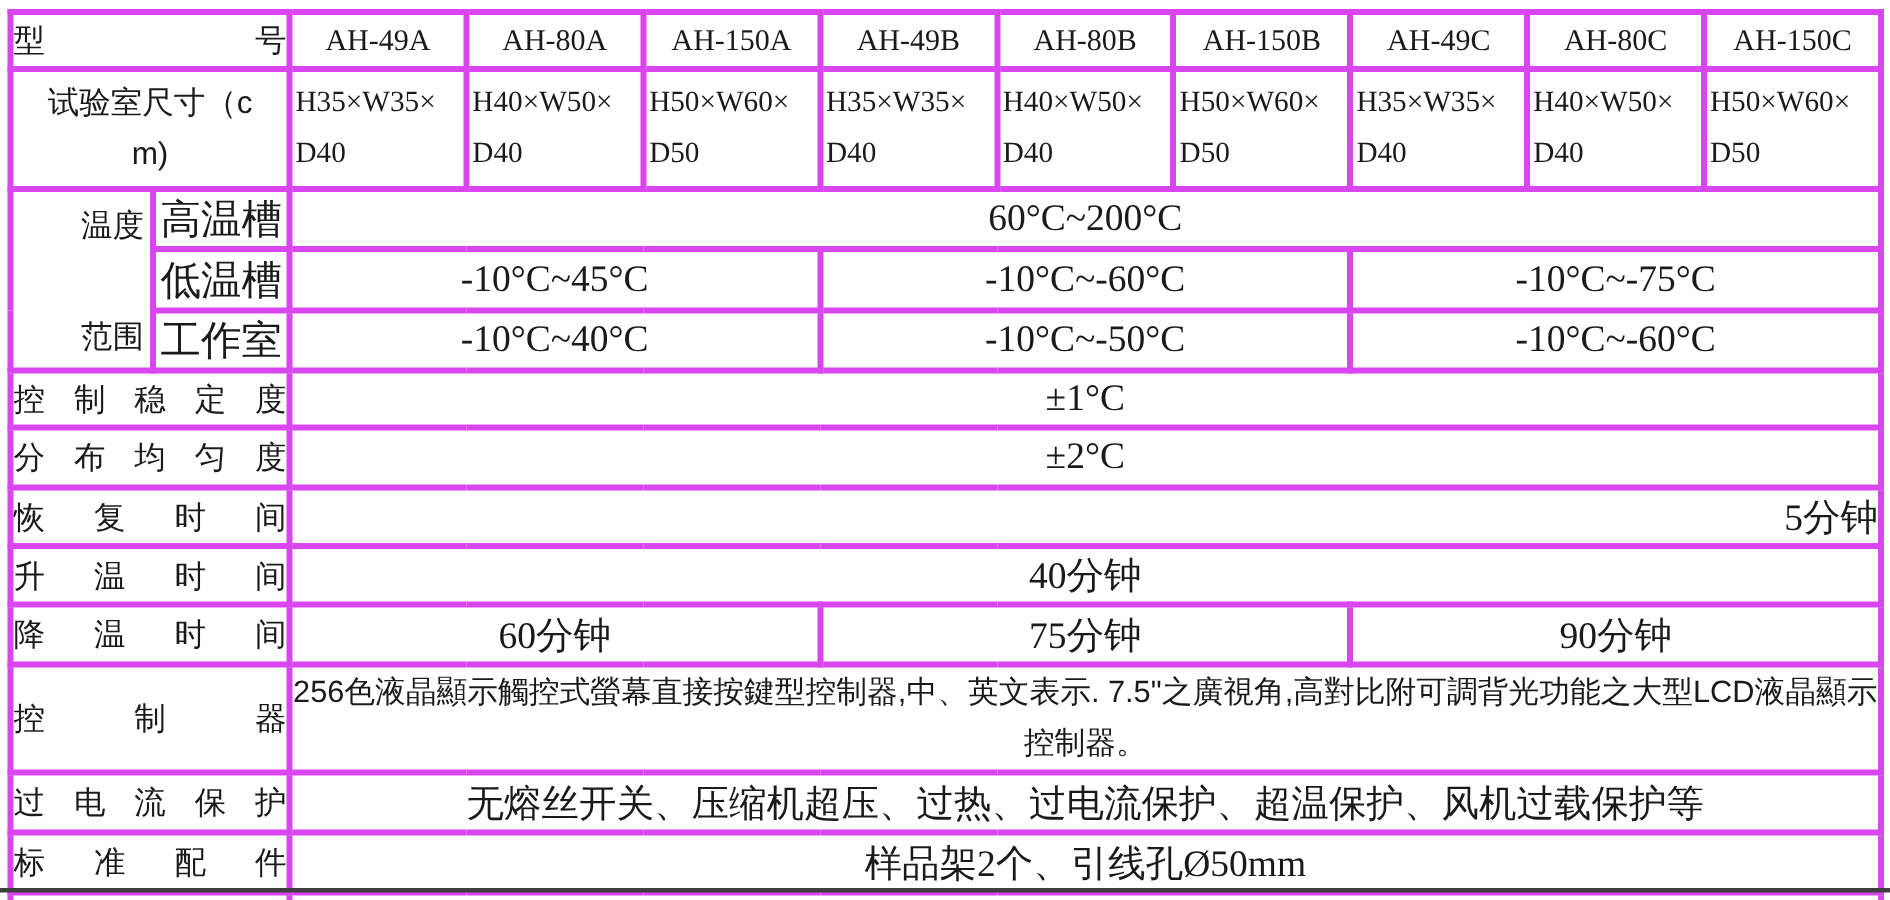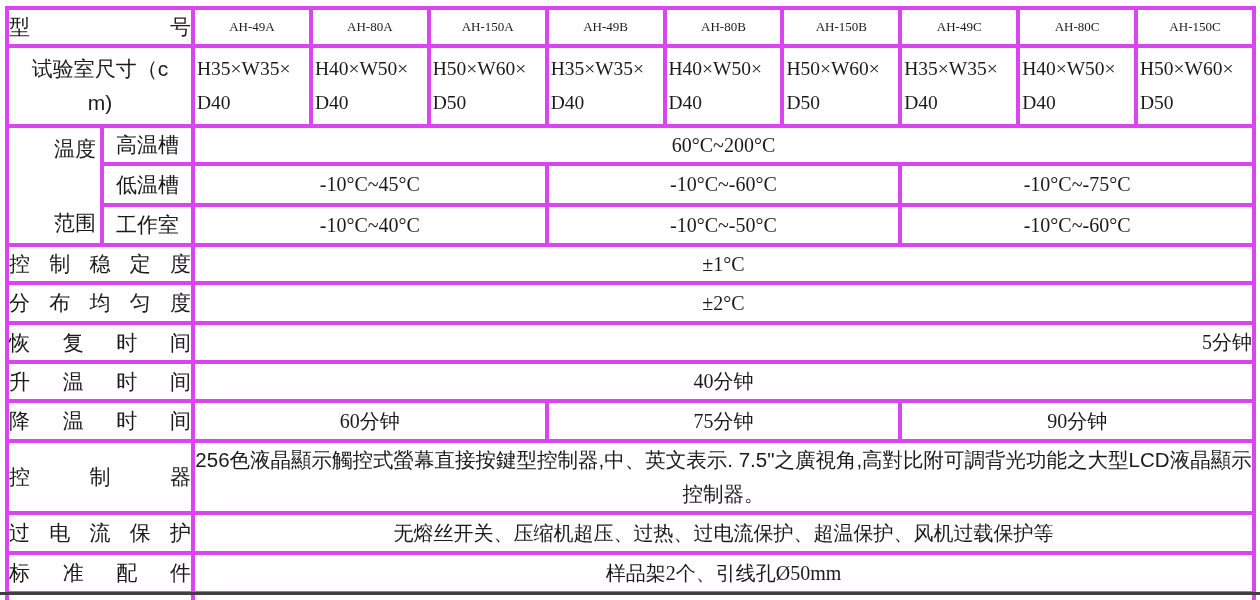--- a/index.html
+++ b/index.html
@@ -51,30 +51,30 @@
   .lbl2 span{display:block;line-height:34px;}
   
   .grp{font-size:21px;}
   .grpbox{
     height:102px;display:flex;flex-direction:column;
     justify-content:space-between;align-items:flex-start;
     padding:2px 0 2px 8px;
     margin-left:37px;
   }
   
-  .sub{font-size:21px;text-align:center;}
+  .sub{font-size:27px;text-align:center;}
   
   .val{
     font-family:"Liberation Serif",serif;
-    font-size:20px;text-align:center;white-space:nowrap;
+    font-size:25px;text-align:center;white-space:nowrap;
   }
   
   .model{
     font-family:"Liberation Serif",serif;
-    font-size:13px;text-align:center;white-space:nowrap;
+    font-size:20px;text-align:center;white-space:nowrap;
   }
   
   .dim{font-family:"Liberation Serif",serif;font-size:19.5px;text-align:left;}
   .dim span{display:block;line-height:34px;padding-left:2px;white-space:nowrap;}
   
   .para{
     font-size:20.5px;text-align:center;
     line-height:34px;padding:0 4px;white-space:normal;
   }
   

